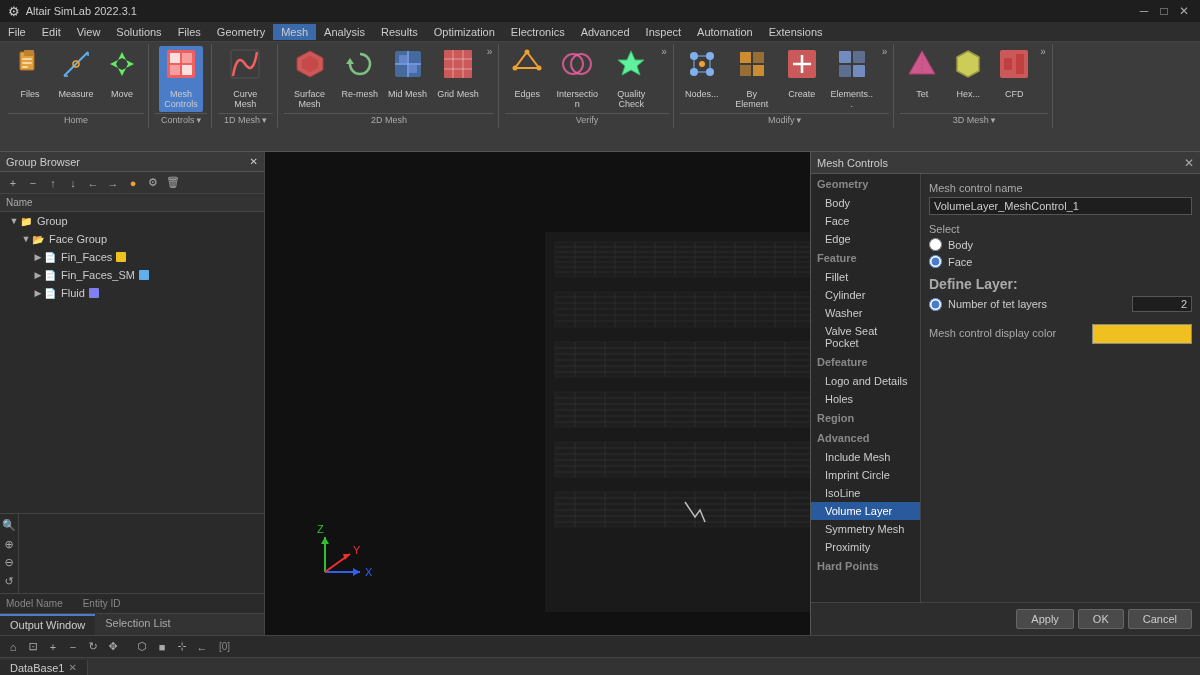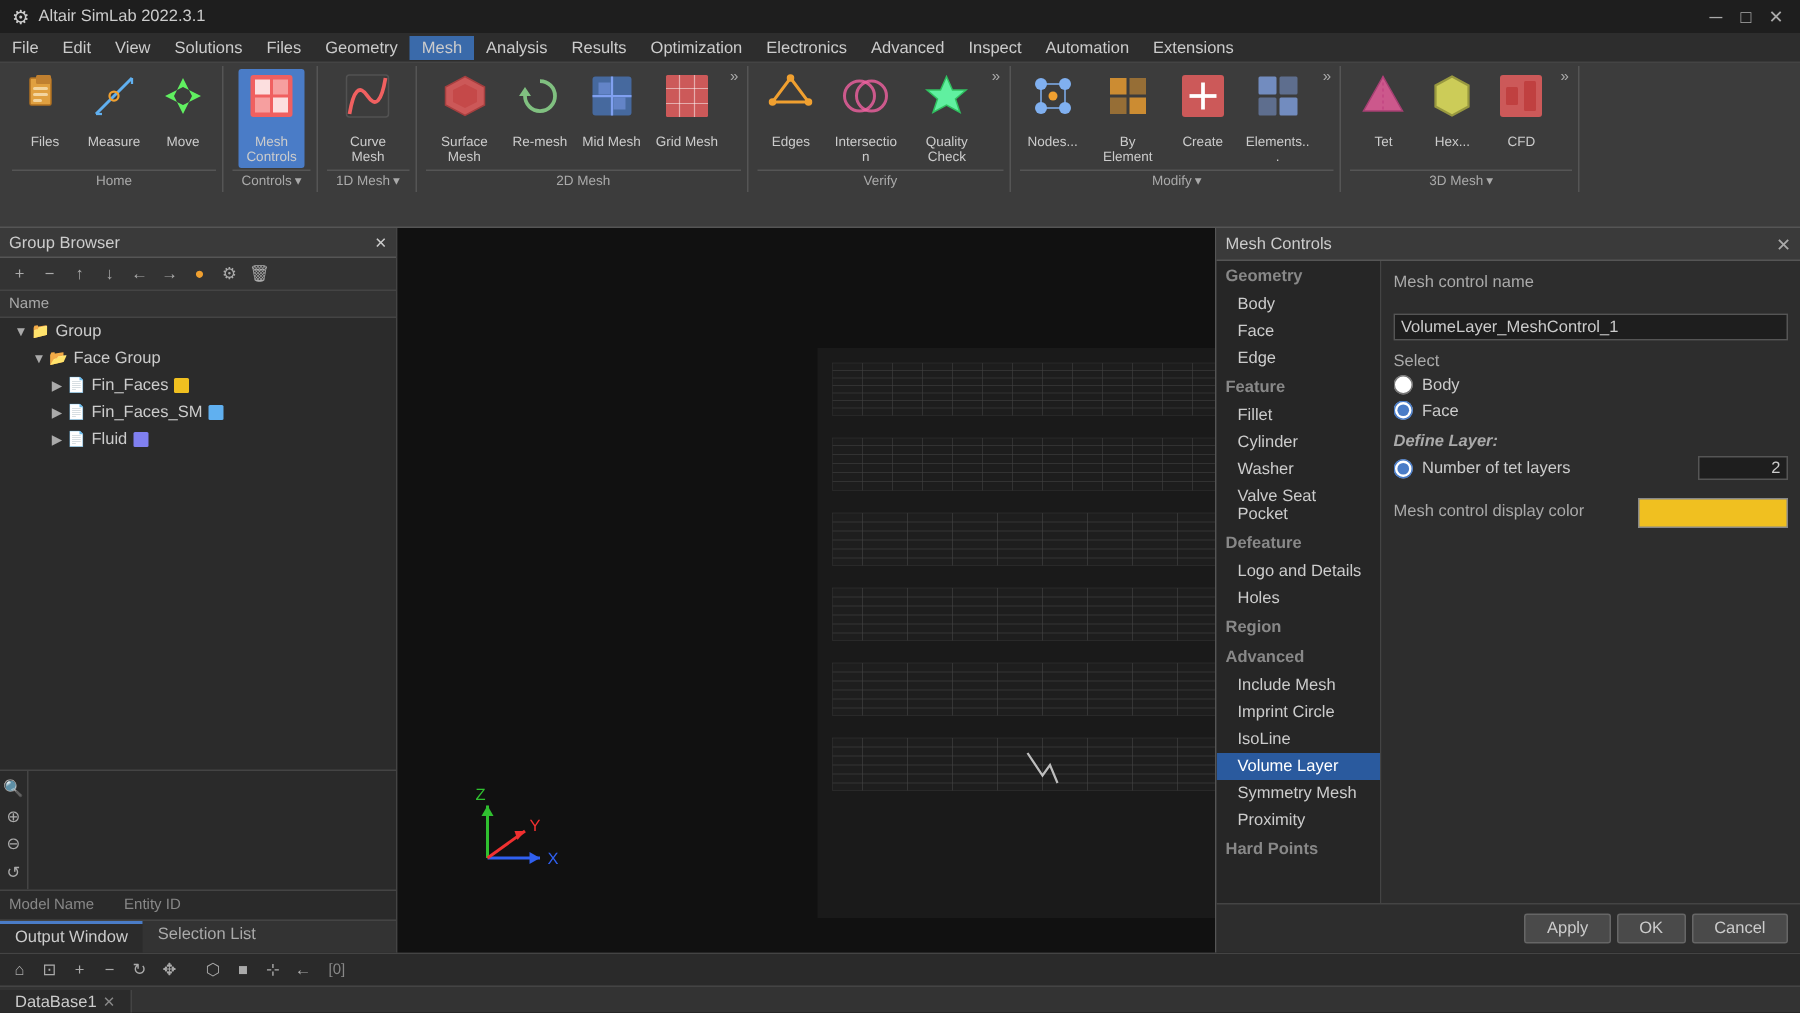--- a/index.html
+++ b/index.html
@@ -63,24 +63,24 @@
     
     #mc-list { width: 110px; background: #262626; border-right: 1px solid #444; overflow-y: auto; }
     .mc-item { padding: 3px 6px 3px 14px; font-size: 11px; color: #ccc; cursor: pointer; }
     .mc-item.selected { background: #2a5a9e; color: #fff; }
     .mc-category { padding: 4px 6px; font-size: 11px; color: #888; font-weight: bold; }
     
     
     #mc-form { flex: 1; padding: 8px; overflow-y: auto; background: #2d2d2d; }
     .form-row { margin-bottom: 8px; }
     .form-label { font-size: 11px; color: #aaa; margin-bottom: 3px; }
-    .form-input { width: 100%; background: #1e1e1e; border: 1px solid #555; color: #ccc; padding: 2px 4px; font-size: 11px; margin-top: 12px; }
+    .form-input { width: 100%; background: #1e1e1e; border: 1px solid #555; color: #ccc; padding: 2px 4px; font-size: 11px; }
     .radio-group { display: flex; flex-direction: column; gap: 4px; }
     .radio-row { display: flex; align-items: center; gap: 6px; font-size: 11px; color: #ccc; }
-    .form-section { font-size: 11px; color: #aaa; font-weight: bold; margin: 8px 0 4px 0; font-style: italic; }
+    .form-section { font-size: 14px; color: #aaa; font-weight: bold; margin: 8px 0 4px 0; }
     .define-layer-row { display: flex; align-items: center; gap: 6px; margin-bottom: 4px; }
     .define-layer-label { font-size: 11px; color: #ccc; flex: 1; }
     .define-layer-input { width: 60px; background: #1e1e1e; border: 1px solid #555; color: #ccc; padding: 1px 4px; font-size: 11px; text-align: right; }
     .color-swatch { width: 100px; height: 20px; background: #f0c020; border: 1px solid #888; }
     
     
     #mc-buttons { display: flex; justify-content: flex-end; gap: 4px; padding: 6px 8px; border-top: 1px solid #444; background: #2d2d2d; }
     .mc-btn { padding: 3px 14px; background: #4a4a4a; border: 1px solid #666; color: #ccc; cursor: pointer; font-size: 11px; border-radius: 2px; }
     
     

